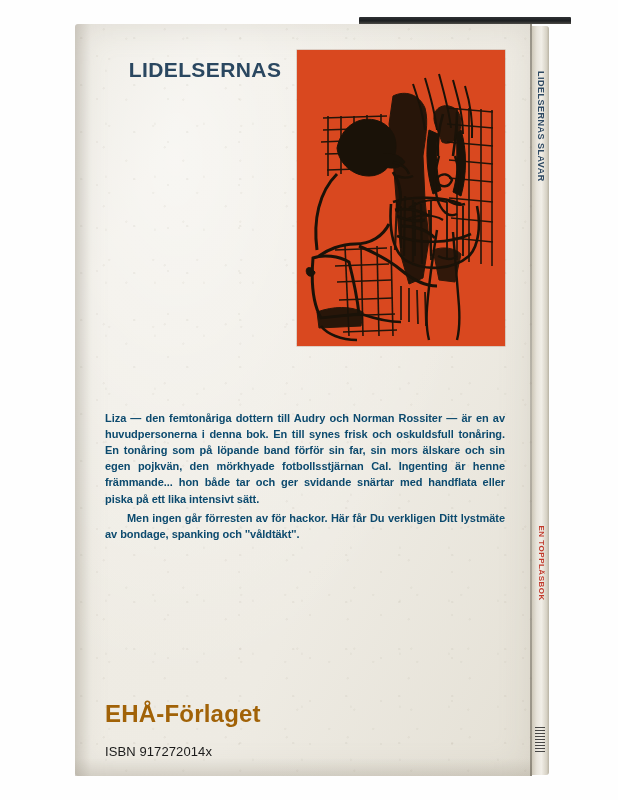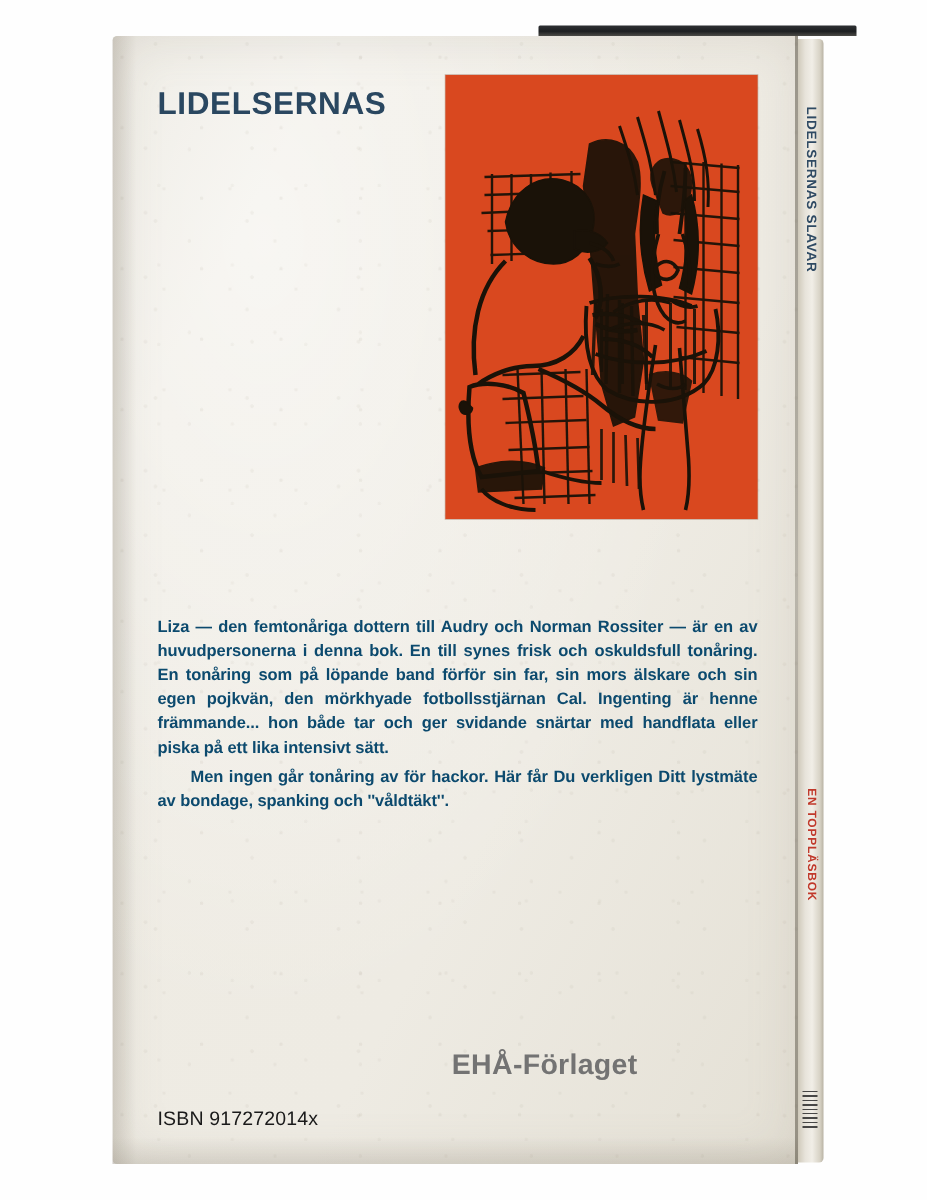--- a/index.html
+++ b/index.html
@@ -153,20 +153,21 @@
     left: 30px;
     top: 32px;
     width: 200px;
   }
   .title-line {
     font-size: 21px;
     font-weight: bold;
     line-height: 1.32;
     color: #2a4760;
     letter-spacing: .4px;
+    text-align: center;
   }
 
   
   #illustration {
     position: absolute;
     left: 222px;
     top: 26px;
     width: 208px;
     height: 296px;
     background: #d9481f;
@@ -192,25 +193,24 @@
   #blurb p + p { text-indent: 22px; margin-top: 0.30em; }
 
   
   #imprint {
     position: absolute;
     left: 30px;
     top: 676px;
     width: 320px;
   }
   #publisher {
-    font-size: 19px;
+    font-size: 24px;
     font-weight: bold;
-    color: #737373;
+    color: #a16207;
     letter-spacing: .2px;
-    text-align: right;
   }
   #isbn {
     margin-top: 16px;
     font-size: 13px;
     color: #1a1a1a;
     letter-spacing: .1px;
   }
 </style>
 </head>
 <body>
@@ -365,21 +365,21 @@
             <path d="M112 238 L 112 272"></path>
             <path d="M120 240 L 121 274"></path>
             <path d="M128 242 L 129 276"></path>
           </g>
         </g>
       </svg>
     </div>
 
     <div id="blurb">
       <p>Liza — den femtonåriga dottern till Audry och Norman Rossiter — är en av huvudpersonerna i denna bok. En till synes frisk och oskuldsfull tonåring. En tonåring som på löpande band förför sin far, sin mors älskare och sin egen pojkvän, den mörkhyade fotbollsstjärnan Cal. Ingenting är henne främmande... hon både tar och ger svidande snärtar med handflata eller piska på ett lika intensivt sätt.</p>
-      <p>Men ingen går tonåring av för hackor. Här får Du verkligen Ditt lystmäte av bondage, spanking och ''våldtäkt''.</p>
+      <p>Men ingen går förresten av för hackor. Här får Du verkligen Ditt lystmäte av bondage, spanking och ''våldtäkt''.</p>
     </div>
 
     <div id="imprint">
       <div id="publisher">EHÅ-Förlaget</div>
       <div id="isbn">ISBN 917272014x</div>
     </div>
 
     <div id="spine">
       <div class="spine-text" id="spine-title">LIDELSERNAS SLAVAR</div>
       <div class="spine-text" id="spine-tagline">EN TOPPLÄSBOK</div>

